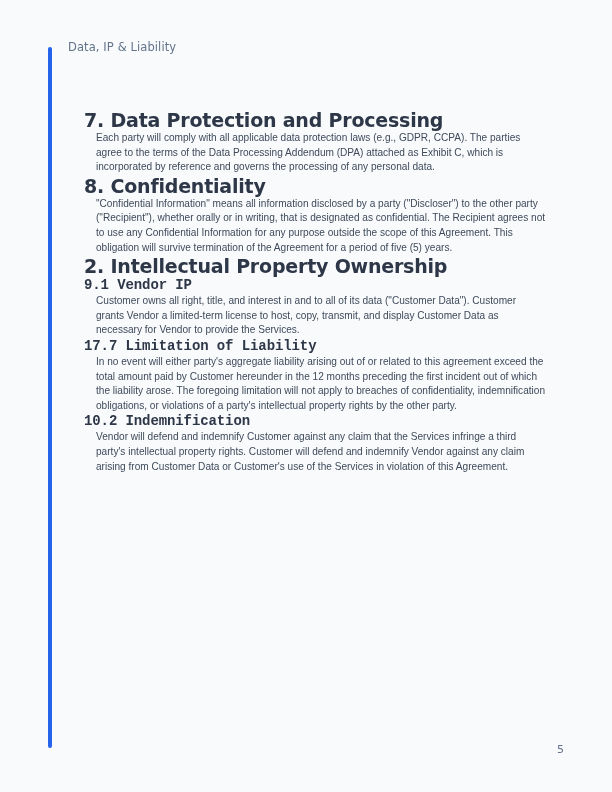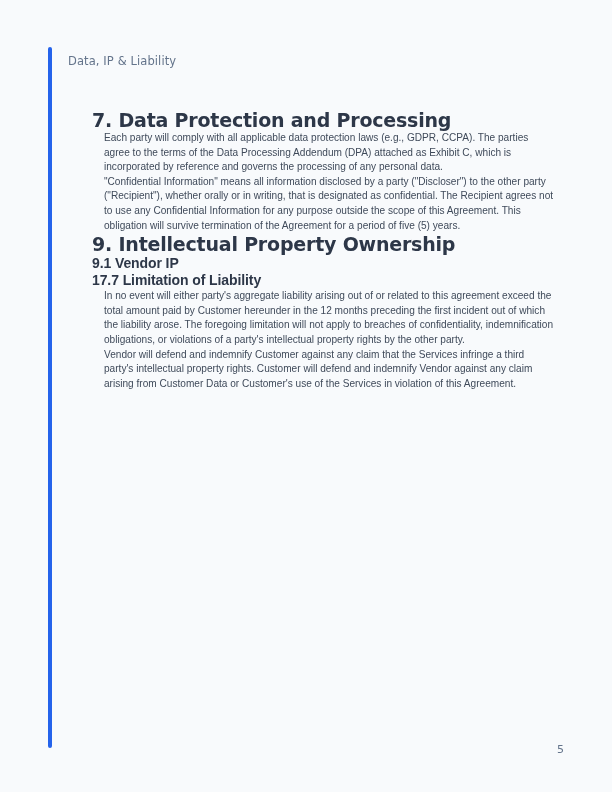--- a/index.html
+++ b/index.html
@@ -20,43 +20,43 @@
       left: 48px;
       top: 47px;
       width: 4px;
       height: 701px;
       background: #2563eb;
       border-radius: 2px;
     }
     .running-header {
       position: absolute;
       left: 68px;
-      top: 54px;
+      top: 40px;
       font-family: "DejaVu Sans", sans-serif;
       font-size: 11.5px;
       color: #64748b;
       letter-spacing: 0.1px;
     }
     .content {
       position: absolute;
-      left: 92px;
+      left: 84px;
       top: 109px;
       width: 462px;
     }
     h1 {
       font-family: "DejaVu Sans", sans-serif;
       font-weight: bold;
       font-size: 19px;
       line-height: 22px;
       color: #2d3748;
       margin: 0;
       letter-spacing: -0.2px;
     }
     h2 {
-      font-family: Liberation Sans, sans-serif;
+      font-family: Liberation Mono, monospace;
       font-weight: bold;
       font-size: 14px;
       line-height: 17px;
       color: #2d3748;
       margin: 0;
       letter-spacing: -0.1px;
     }
     p {
       font-family: "Liberation Sans", sans-serif;
       font-size: 10.1px;
@@ -80,36 +80,39 @@
 
 <div class="running-header">Data, IP &amp; Liability</div>
 
 <div class="content">
   <section>
     <h1>7. Data Protection and Processing</h1>
     <p>Each party will comply with all applicable data protection laws (e.g., GDPR, CCPA). The parties agree to the terms of the Data Processing Addendum (DPA) attached as Exhibit C, which is incorporated by reference and governs the processing of any personal data.</p>
   </section>
 
   <section>
+    <h1>8. Confidentiality</h1>
     <p>"Confidential Information" means all information disclosed by a party ("Discloser") to the other party ("Recipient"), whether orally or in writing, that is designated as confidential. The Recipient agrees not to use any Confidential Information for any purpose outside the scope of this Agreement. This obligation will survive termination of the Agreement for a period of five (5) years.</p>
   </section>
 
   <section>
-    <h1>9. Intellectual Property Ownership</h1>
+    <h1>2. Intellectual Property Ownership</h1>
     <div>
       <h2>9.1 Vendor IP</h2>
     </div>
     <div>
+      <p>Customer owns all right, title, and interest in and to all of its data ("Customer Data"). Customer grants Vendor a limited-term license to host, copy, transmit, and display Customer Data as necessary for Vendor to provide the Services.</p>
     </div>
   </section>
 
   <section>
     <div>
       <h2>17.7 Limitation of Liability</h2>
       <p>In no event will either party's aggregate liability arising out of or related to this agreement exceed the total amount paid by Customer hereunder in the 12 months preceding the first incident out of which the liability arose. The foregoing limitation will not apply to breaches of confidentiality, indemnification obligations, or violations of a party's intellectual property rights by the other party.</p>
     </div>
     <div>
+      <h2>10.2 Indemnification</h2>
       <p>Vendor will defend and indemnify Customer against any claim that the Services infringe a third party's intellectual property rights. Customer will defend and indemnify Vendor against any claim arising from Customer Data or Customer's use of the Services in violation of this Agreement.</p>
     </div>
   </section>
 </div>
 
 <div class="page-number">5</div>
 
 </body></html>

